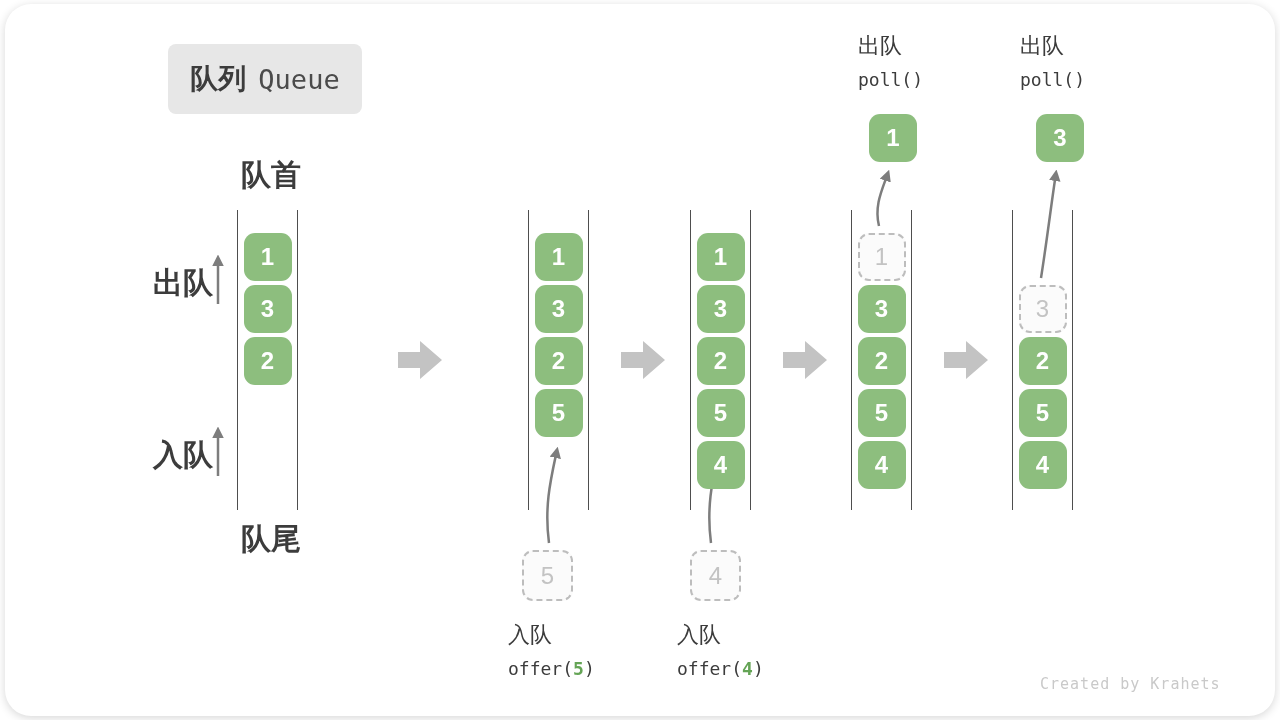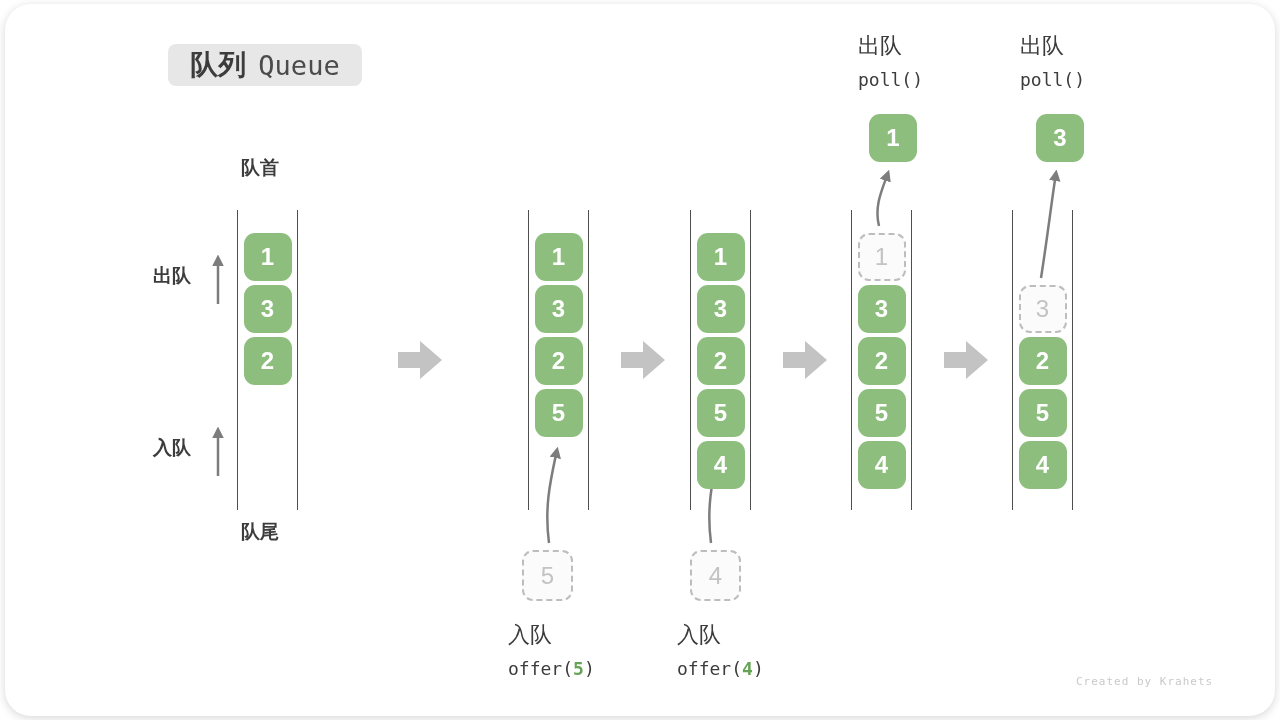--- a/index.html
+++ b/index.html
@@ -14,28 +14,28 @@
   html,body{width:1280px;height:720px;background:#ffffff;overflow:hidden;
     font-family:"Liberation Sans","DejaVu Sans",sans-serif;}
   .card{
     position:absolute;left:5px;top:4px;width:1270px;height:712px;
     background:#ffffff;border-radius:26px;
     box-shadow:0 2px 10px rgba(0,0,0,0.16);
   }
   .overlay{position:absolute;left:0;top:0;width:1280px;height:720px;pointer-events:none;}
 
   .title-box{
-    position:absolute;left:168px;top:44px;width:194px;height:42px;
+    position:absolute;left:168px;top:44px;width:194px;height:70px;
     background:#e7e7e7;border-radius:8px;
     display:flex;align-items:center;justify-content:center;gap:12px;
   }
   .title-zh{font-size:28px;font-weight:700;color:var(--text-dark);}
   .title-en{font-size:27px;color:#4b4b4b;font-family:"DejaVu Sans Mono","Liberation Mono",monospace;}
 
-  .side-lbl{position:absolute;font-size:19px;font-weight:700;color:var(--text-dark);white-space:nowrap;}
+  .side-lbl{position:absolute;font-size:30px;font-weight:700;color:var(--text-dark);white-space:nowrap;}
   .lbl-front{left:241px;top:155px;}
   .lbl-rear{left:241px;top:519px;}
   .lbl-deq{left:153px;top:263px;}
   .lbl-enq{left:153px;top:435px;}
 
   .channel{
     position:absolute;top:210px;height:300px;width:61px;
     border-left:1.5px solid #4e4e4e;border-right:1.5px solid #4e4e4e;
   }
   .slot{
@@ -64,21 +64,21 @@
   .op{position:absolute;white-space:nowrap;}
   .op-zh{font-size:22px;color:var(--text-dark);margin-bottom:8px;}
   .op-code{font-size:18px;color:var(--text-dark);
     font-family:"DejaVu Sans Mono","Liberation Mono",monospace;}
   .op-code .arg{color:var(--code-green);font-weight:700;}
 
   .block-arrow{fill:var(--arrow-gray);}
   .thin-line{stroke:var(--thin-arrow);stroke-width:2.5;fill:none;}
 
   .watermark{
-    position:absolute;left:1076px;top:675px;font-size:11px;color:#c9c9c9;
+    position:absolute;left:1040px;top:675px;font-size:15px;color:#c9c9c9;
     font-family:"DejaVu Sans Mono","Liberation Mono",monospace;letter-spacing:1px;
   }
 </style>
 </head>
 <body>
 
 <div class="card"></div>
 
 <svg class="overlay" viewBox="0 0 1280 720">
   <defs>

